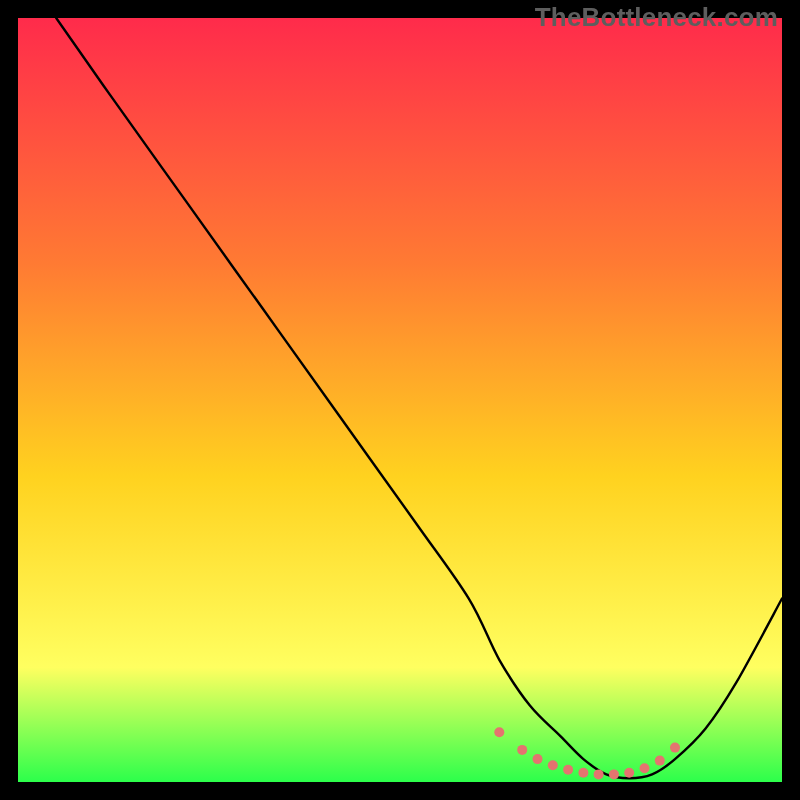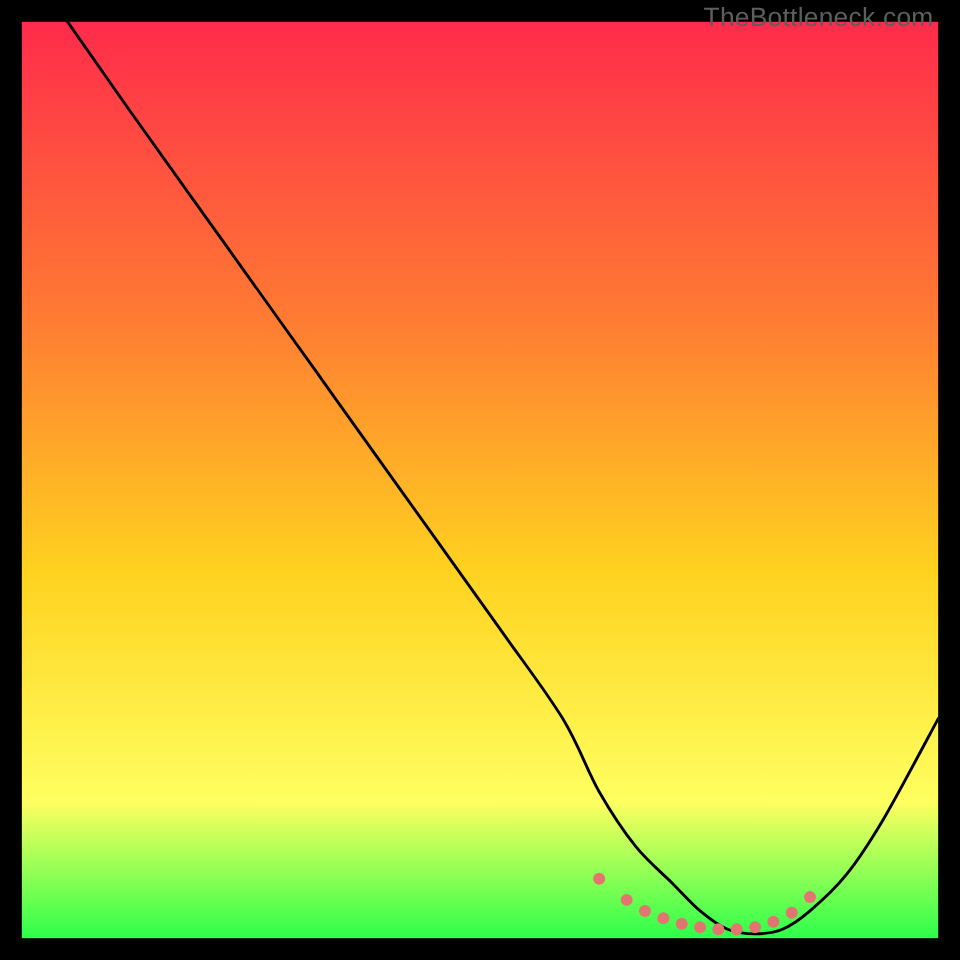--- a/index.html
+++ b/index.html
@@ -24,22 +24,22 @@
     left: 0;
     top: 0;
     width: 764px;
     height: 764px;
   }
   .watermark {
     position: absolute;
     top: 2px;
     right: 22px;
     color: #5e5e5e;
-    font-size: 22px;
-    font-weight: 400;
+    font-size: 26px;
+    font-weight: 700;
     letter-spacing: 0.2px;
   }
 </style>
 </head>
 <body>
 
 <div class="frame">
   <svg class="plot" viewBox="0 0 764 764" preserveAspectRatio="none">
     <defs>
       <linearGradient id="bg-grad" x1="0" y1="0" x2="0" y2="1">

